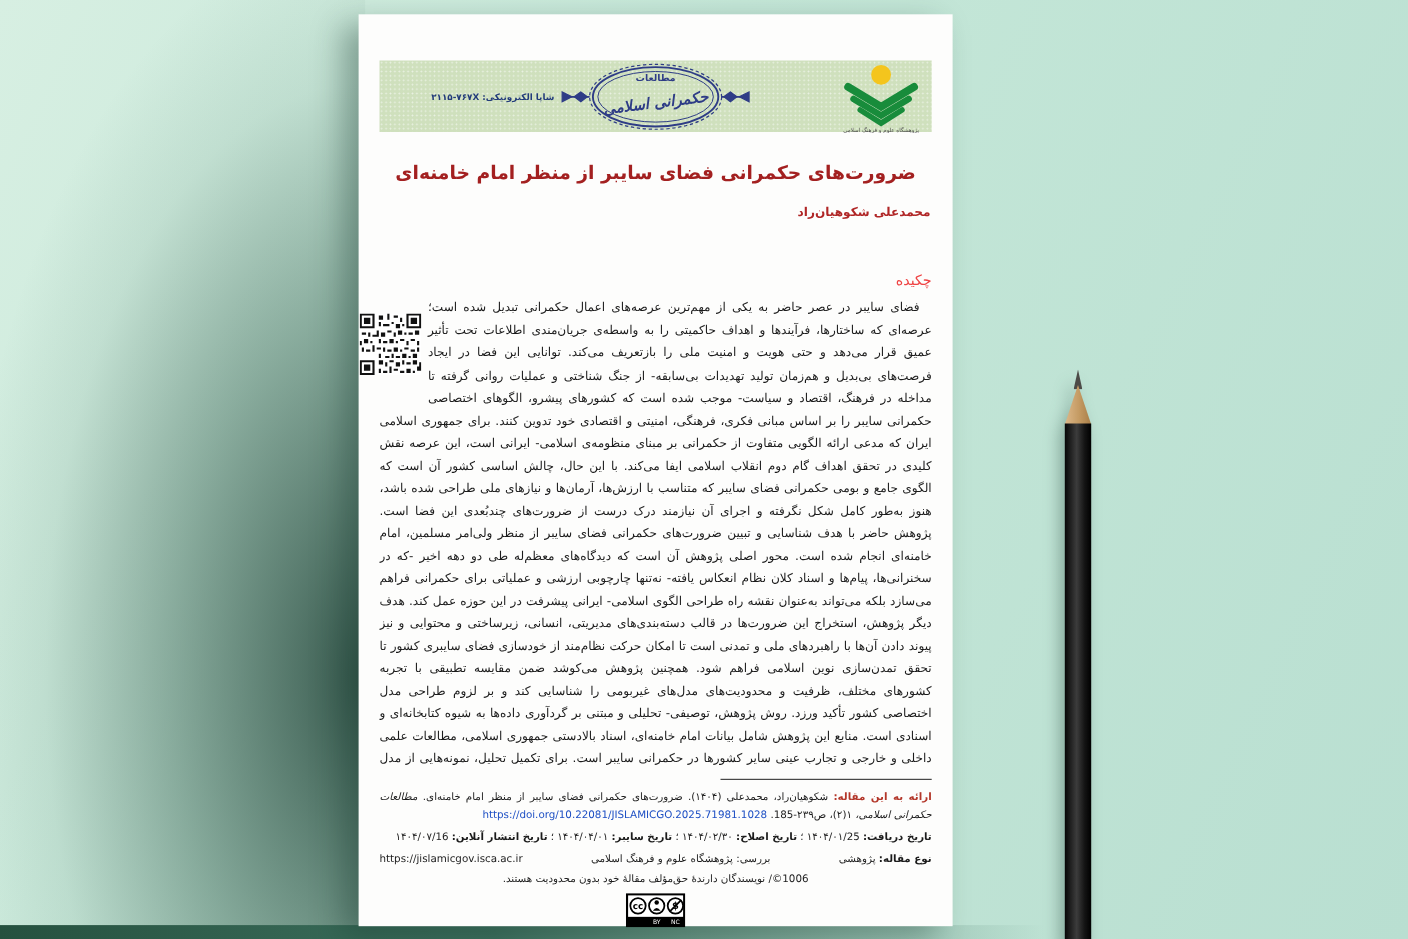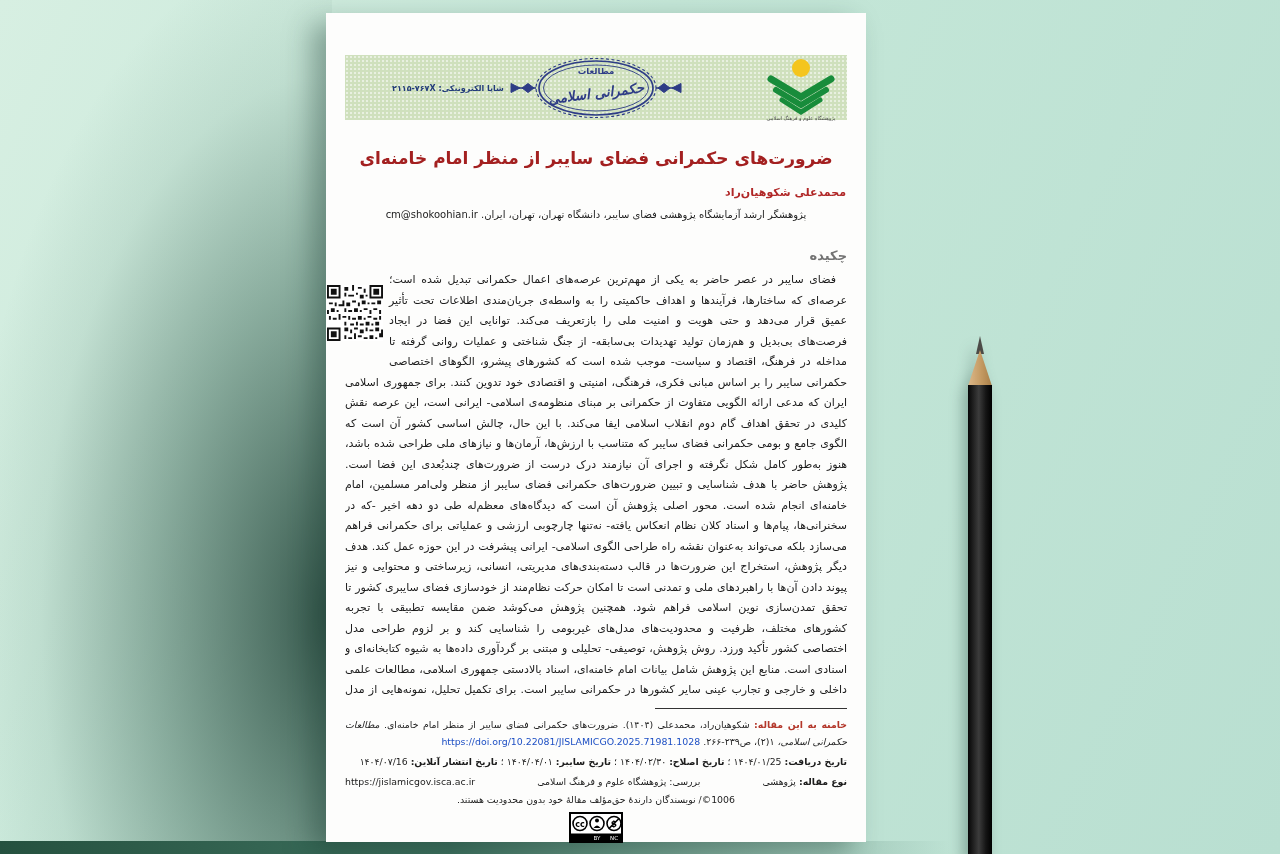--- a/index.html
+++ b/index.html
@@ -47,21 +47,21 @@
     font-size:11px;font-weight:bold;color:#b02626;
   }
   .affil{
     position:absolute;top:196px;left:20px;right:20px;direction:rtl;text-align:center;
     font-size:10px;color:#222;
   }
   .abstract{
     position:absolute;top:235px;left:19px;right:19px;height:456px;
     direction:rtl;overflow:hidden;
   }
-  .abs-head{font-size:13px;font-weight:bold;margin:0 0 7px 0;color:#737373;}
+  .abs-head{font-size:13px;font-weight:normal;margin:0 0 7px 0;color:#ef4444;}
   .abs-body{
     font-size:11px;line-height:20.5px;text-align:justify;color:#1b1b1b;
     text-indent:11px;margin:0;
   }
   .qr-spacer{float:left;width:44px;height:68px;margin-top:21px;}
   .qr{position:absolute;left:1px;top:272px;}
   
   .footer{position:absolute;top:695px;left:19px;right:19px;direction:rtl;}
   .rule{width:192px;border:none;border-top:1.4px solid #333;margin:0 0 7px auto;}
   .cite{font-size:9.4px;line-height:17px;text-align:justify;margin:0;}
@@ -131,45 +131,44 @@
           <path d="M8 22 L38 40 L68 22" stroke-width="7"></path>
           <path d="M13 33 L38 48 L63 33" stroke-width="6"></path>
           <path d="M19 43 L38 55 L57 43" stroke-width="5"></path>
         </g>
         <text x="38" y="63" text-anchor="middle" font-size="5" fill="#4a4a4a">پژوهشگاه علوم و فرهنگ اسلامی</text>
       </svg>
     </div>
 
     <div class="title">ضرورت‌های حکمرانی فضای سایبر از منظر امام خامنه‌ای</div>
     <div class="author">محمدعلی شکوهیان‌راد</div>
-    <div class="affil">پژوهشگر ارشد آزمایشگاه پژوهشی فضای سایبر، دانشگاه تهران، تهران، ایران. cm@shokoohian.ir</div>
 
     <svg class="qr" width="56" height="56" viewBox="0 0 29 29">
       <rect width="29" height="29" fill="#ffffff"></rect>
       <path fill="#111" d="M0 0h7v7H0z M22 0h7v7h-7z M0 22h7v7H0z"></path>
       <path fill="#fff" d="M1 1h5v5H1z M23 1h5v5h-5z M1 23h5v5H1z"></path>
       <path fill="#111" d="M2 2h3v3H2z M24 2h3v3h-3z M2 24h3v3H2z"></path>
       <path fill="#111" d="M9 1h2v2H9z M13 0h1v3h-1z M16 1h2v1h-2z M19 2h1v2h-1z M9 4h1v2H9z M11 5h3v1h-3z M15 4h1v1h-1z M17 5h2v2h-2z M20 5h1v1h-1z M1 9h2v1H1z M4 9h1v2H4z M6 10h2v1H6z M0 13h1v2H0z M2 12h2v2H2z M5 13h1v1H5z M1 16h1v2H1z M3 17h2v1H3z M6 15h1v3H6z M8 8h1v3H8z M10 9h2v2h-2z M13 8h2v1h-2z M16 9h1v2h-1z M18 8h2v2h-2z M21 9h1v1h-1z M23 9h2v1h-2z M26 8h2v2h-2z M9 12h1v2H9z M11 13h2v1h-2z M14 12h2v2h-2z M17 13h1v1h-1z M19 12h2v1h-2z M22 13h1v2h-1z M24 12h2v1h-2z M27 13h1v2h-1z M8 16h2v1H8z M11 16h1v2h-1z M13 17h2v1h-2z M16 16h2v2h-2z M19 17h1v1h-1z M21 16h2v1h-2z M24 17h2v1h-2z M27 16h1v2h-1z M9 19h1v2H9z M12 20h2v1h-2z M15 19h1v2h-1z M17 20h2v1h-2z M20 19h2v2h-2z M23 20h1v1h-1z M25 19h2v2h-2z M9 22h2v2H9z M12 23h1v2h-1z M14 22h2v1h-2z M17 23h2v2h-2z M20 22h1v2h-1z M22 23h2v1h-2z M25 22h2v2h-2z M28 23h1v2h-1z M9 26h1v2H9z M11 27h2v1h-2z M14 25h1v3h-1z M16 26h2v1h-2z M19 27h2v1h-2z M22 26h2v2h-2z M25 27h1v1h-1z M27 25h2v2h-2z"></path>
     </svg>
 
     <div class="abstract">
       <div class="abs-head">چکیده</div>
       <p class="abs-body">
         <span class="qr-spacer"></span><span>فضای سایبر در عصر حاضر به یکی از مهم‌ترین عرصه‌های اعمال حکمرانی تبدیل شده است؛ عرصه‌ای که ساختارها، فرآیندها و اهداف حاکمیتی را به واسطه‌ی جریان‌مندی اطلاعات تحت تأثیر عمیق قرار می‌دهد و حتی هویت و امنیت ملی را بازتعریف می‌کند. توانایی این فضا در ایجاد فرصت‌های بی‌بدیل و هم‌زمان تولید تهدیدات بی‌سابقه- از جنگ شناختی و عملیات روانی گرفته تا مداخله در فرهنگ، اقتصاد و سیاست- موجب شده است که کشورهای پیشرو، الگوهای اختصاصی حکمرانی سایبر را بر اساس مبانی فکری، فرهنگی، امنیتی و اقتصادی خود تدوین کنند. برای جمهوری اسلامی ایران که مدعی ارائه الگویی متفاوت از حکمرانی بر مبنای منظومه‌ی اسلامی- ایرانی است، این عرصه نقش کلیدی در تحقق اهداف گام دوم انقلاب اسلامی ایفا می‌کند. با این حال، چالش اساسی کشور آن است که الگوی جامع و بومی حکمرانی فضای سایبر که متناسب با ارزش‌ها، آرمان‌ها و نیازهای ملی طراحی شده باشد، هنوز به‌طور کامل شکل نگرفته و اجرای آن نیازمند درک درست از ضرورت‌های چندبُعدی این فضا است. پژوهش حاضر با هدف شناسایی و تبیین ضرورت‌های حکمرانی فضای سایبر از منظر ولی‌امر مسلمین، امام خامنه‌ای انجام شده است. محور اصلی پژوهش آن است که دیدگاه‌های معظم‌له طی دو دهه اخیر -که در سخنرانی‌ها، پیام‌ها و اسناد کلان نظام انعکاس یافته- نه‌تنها چارچوبی ارزشی و عملیاتی برای حکمرانی فراهم می‌سازد بلکه می‌تواند به‌عنوان نقشه راه طراحی الگوی اسلامی- ایرانی پیشرفت در این حوزه عمل کند. هدف دیگر پژوهش، استخراج این ضرورت‌ها در قالب دسته‌بندی‌های مدیریتی، انسانی، زیرساختی و محتوایی و نیز پیوند دادن آن‌ها با راهبردهای ملی و تمدنی است تا امکان حرکت نظام‌مند از خودسازی فضای سایبری کشور تا تحقق تمدن‌سازی نوین اسلامی فراهم شود. همچنین پژوهش می‌کوشد ضمن مقایسه تطبیقی با تجربه کشورهای مختلف، ظرفیت و محدودیت‌های مدل‌های غیربومی را شناسایی کند و بر لزوم طراحی مدل اختصاصی کشور تأکید ورزد. روش پژوهش، توصیفی- تحلیلی و مبتنی بر گردآوری داده‌ها به شیوه کتابخانه‌ای و اسنادی است. منابع این پژوهش شامل بیانات امام خامنه‌ای، اسناد بالادستی جمهوری اسلامی، مطالعات علمی داخلی و خارجی و تجارب عینی سایر کشورها در حکمرانی سایبر است. برای تکمیل تحلیل، نمونه‌هایی از مدل حکمرانی سایبری ایالات متحده، چین، روسیه و فرانسه بررسی و عناصر راهبردی هر یک شناسایی شد تا امکان مقایسه با الزامات بومی فراهم آید. سپس با تحلیل محتوای بیانات رهبر انقلاب، مؤلفه‌ها و</span>
       </p>
     </div>
 
     <div class="footer">
       <hr class="rule">
       <p class="cite">
-        <span class="label">خامنه به این مقاله:</span>
+        <span class="label">ارائه به این مقاله:</span>
         <span>شکوهیان‌راد، محمدعلی (۱۴۰۴). ضرورت‌های حکمرانی فضای سایبر از منظر امام خامنه‌ای.</span>
         <span class="journal">مطالعات حکمرانی اسلامی،</span>
         <span>۱(۲)،</span>
-        <span>ص۲۳۹-۲۶۶.</span>
+        <span>ص۲۳۹-185.</span>
         <a class="doi" dir="ltr" href="#">https://doi.org/10.22081/JISLAMICGO.2025.71981.1028</a>
       </p>
       <p class="dates">
         <b>تاریخ دریافت:</b>
         <span>۱۴۰۴/۰۱/25</span>
         <span>؛</span>
         <b>تاریخ اصلاح:</b>
         <span>۱۴۰۴/۰۲/۳۰</span>
         <span>؛</span>
         <b>تاریخ سایبر:</b>

